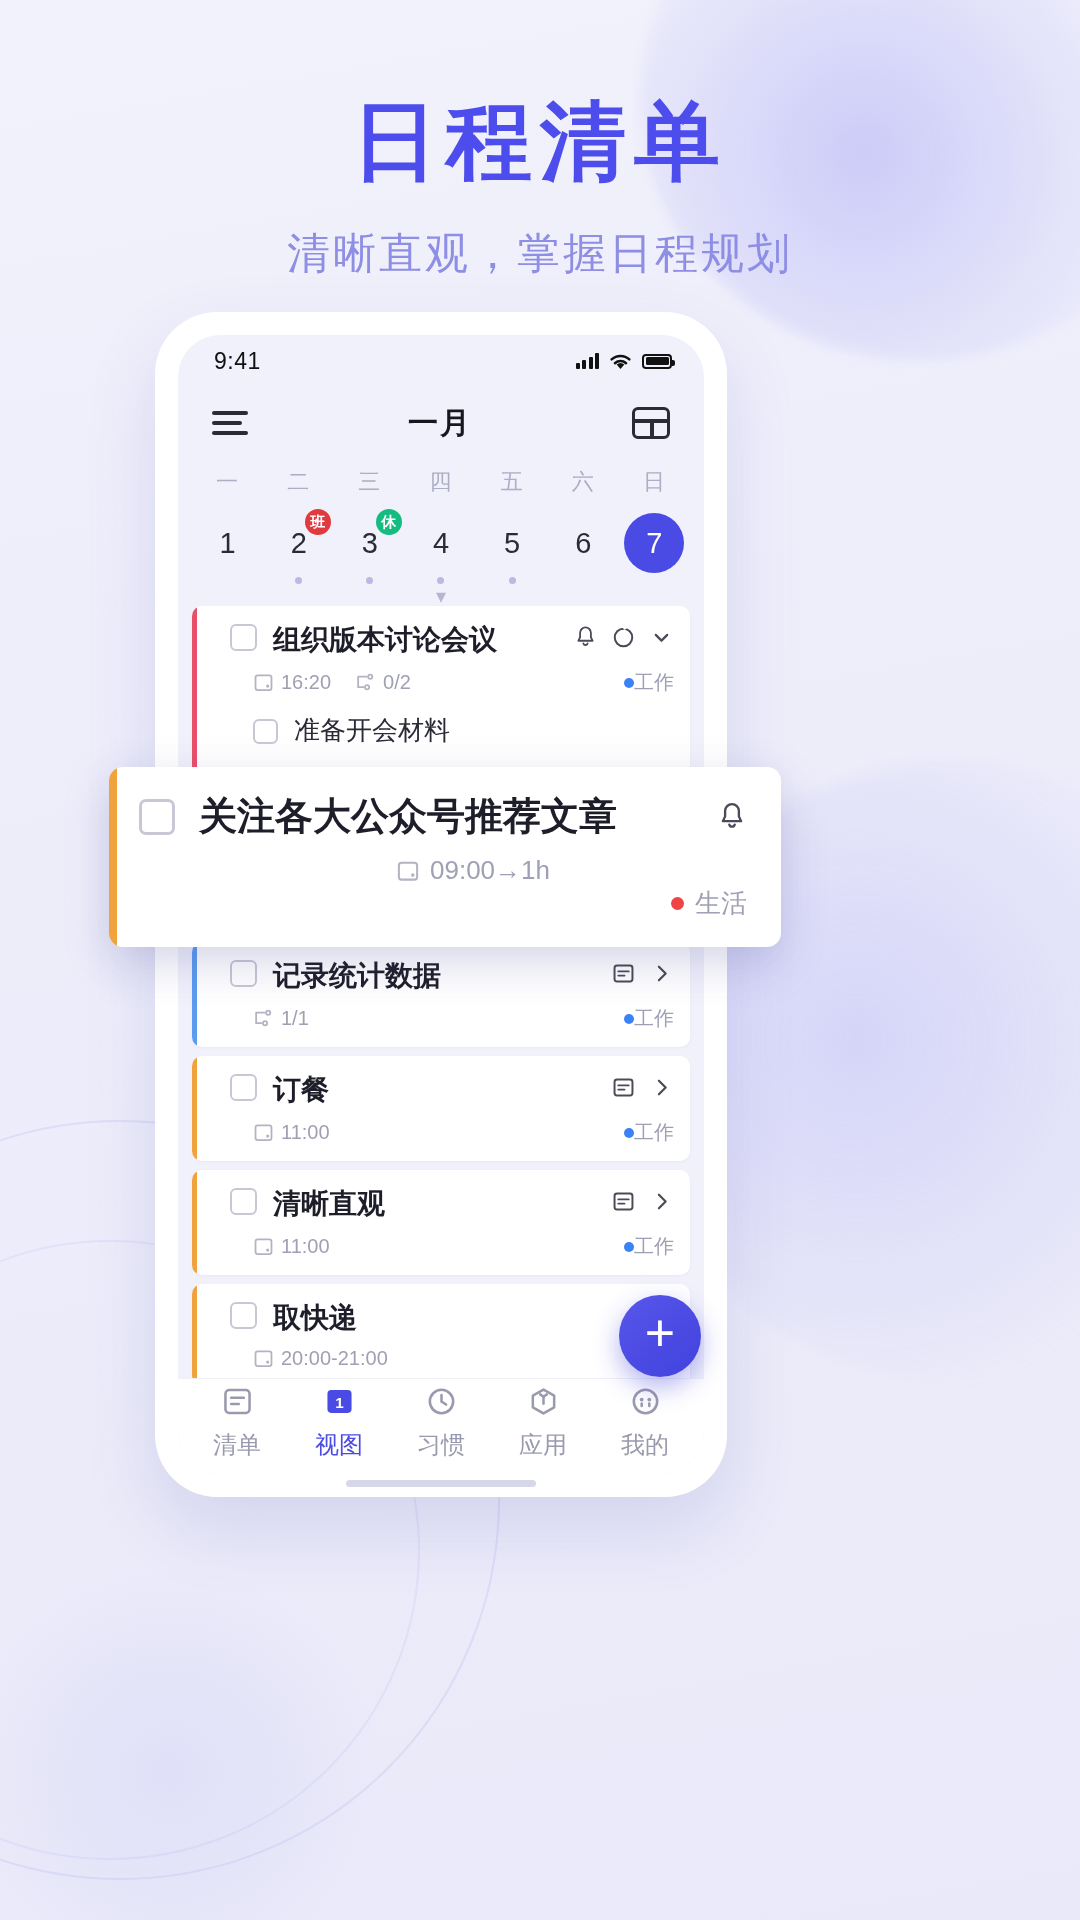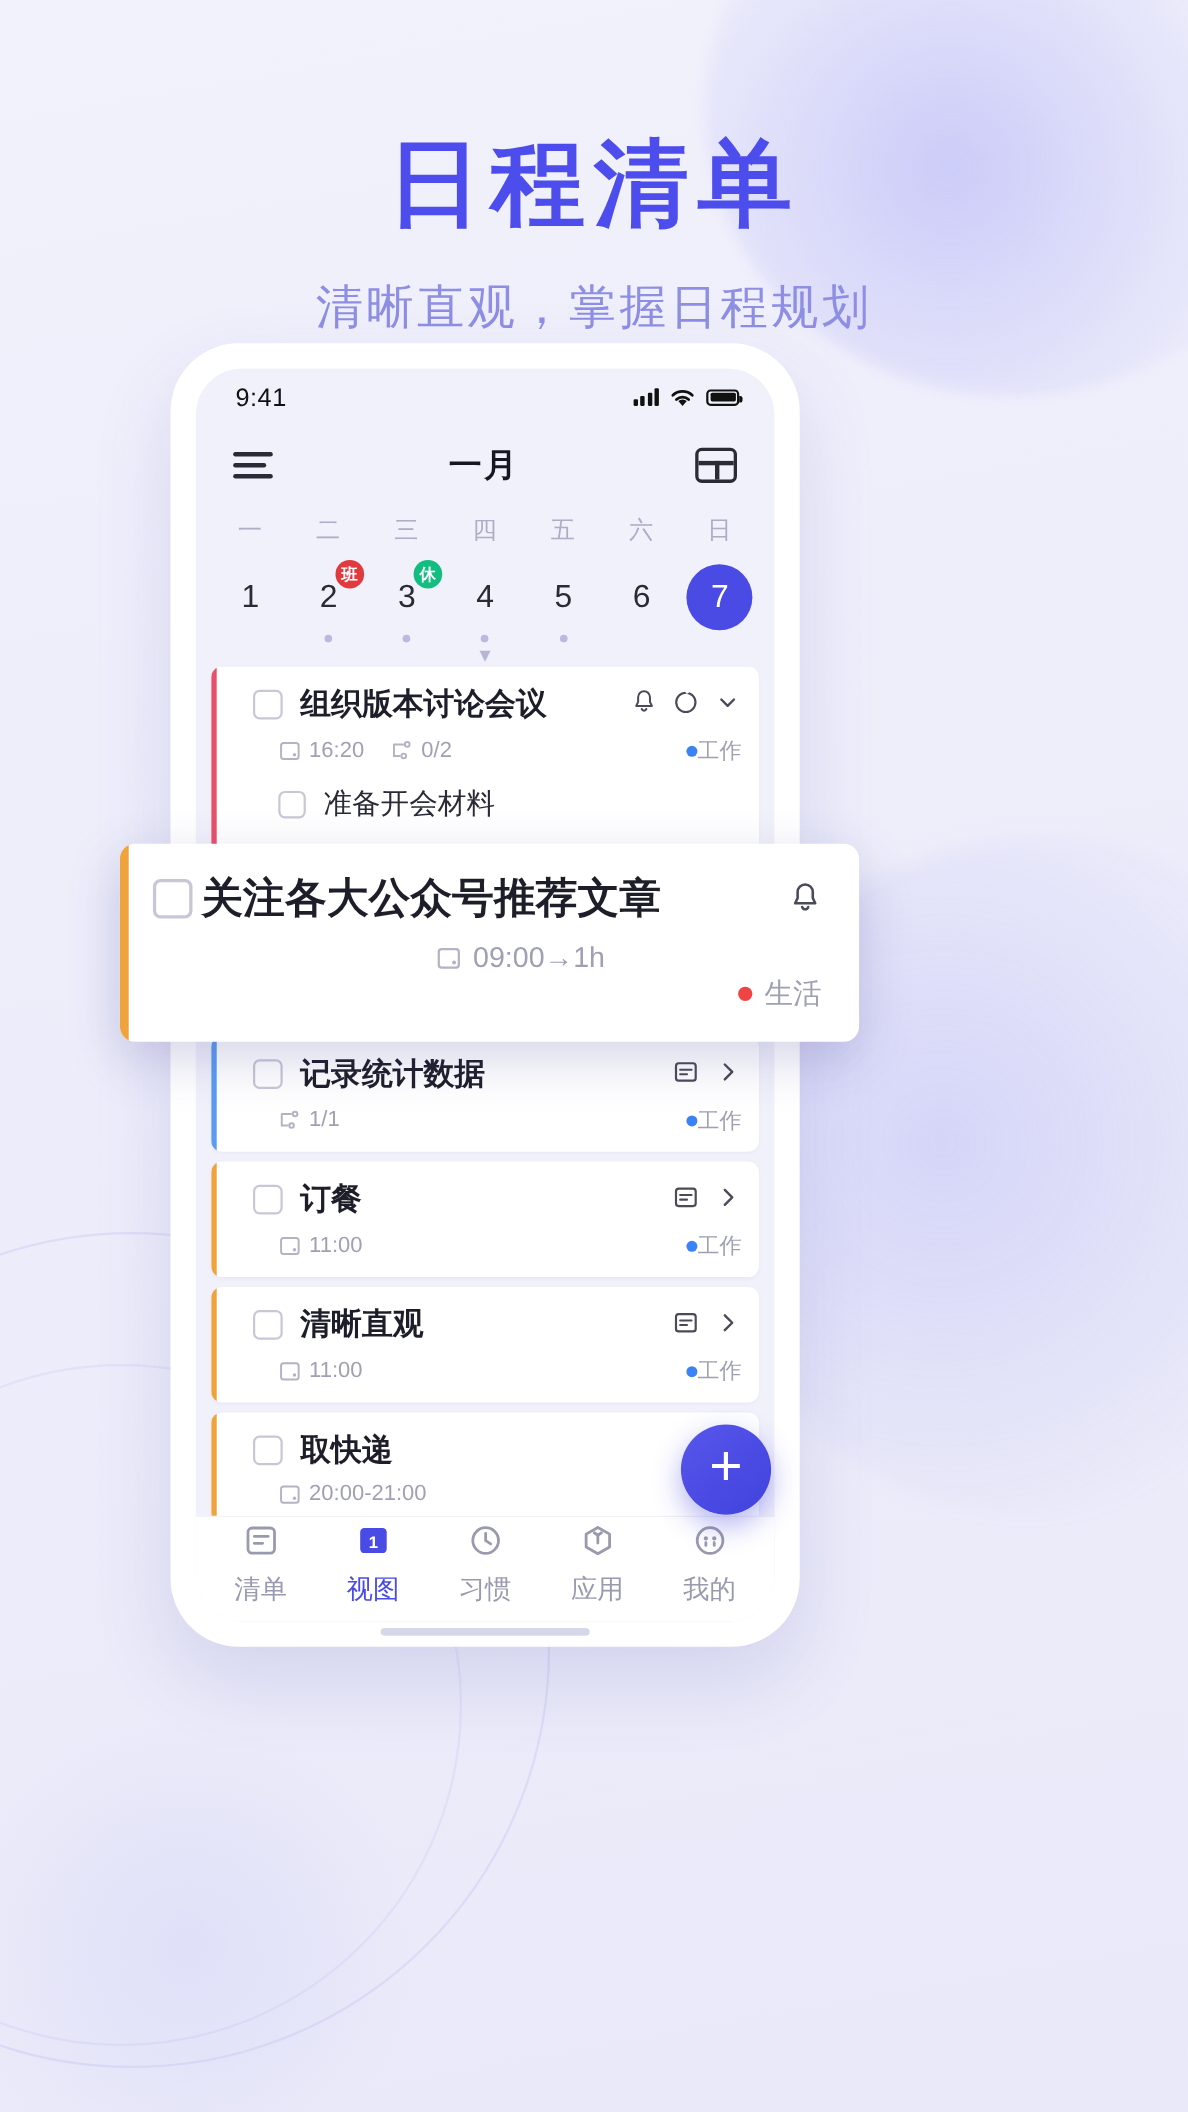--- a/index.html
+++ b/index.html
@@ -18,21 +18,21 @@
     border-radius:50%;filter:blur(8px);}
   .bg-blob-c{position:absolute;left:-260px;top:1120px;width:760px;height:760px;
     border-radius:50%;border:2px solid rgba(185,185,240,.30);}
   .bg-blob-d{position:absolute;left:-200px;top:1240px;width:620px;height:620px;
     border-radius:50%;border:2px solid rgba(185,185,240,.22);}
   .bg-blob-e{position:absolute;left:-40px;top:1560px;width:420px;height:420px;
     background:radial-gradient(circle at 50% 50%,rgba(175,175,245,.18),rgba(200,200,250,0) 70%);
     border-radius:50%;}
 
   .hero{position:absolute;top:0;left:0;width:1080px;text-align:center;z-index:5;}
-  .hero-title{margin-top:120px;font-size:86px;font-weight:bold;color:#4d4ded;letter-spacing:8px;
+  .hero-title{margin-top:94px;font-size:86px;font-weight:bold;color:#4d4ded;letter-spacing:8px;
     line-height:1.1;}
   .hero-sub{margin-top:36px;font-size:43px;color:#8e8ee4;letter-spacing:3px;}
 
   
   .phone{position:absolute;left:155px;top:312px;width:572px;height:1185px;
     background:#ffffff;border-radius:62px;z-index:10;
     box-shadow:0 30px 70px rgba(90,90,180,.16);}
   .screen{position:absolute;left:23px;top:23px;width:526px;height:1139px;
     background:#f1f1fb;border-radius:42px;overflow:hidden;display:flex;flex-direction:column;}
 
@@ -75,41 +75,41 @@
   .day-badge.work{background:#e0393e;}
   .day-badge.rest{background:#13bd80;}
   .day-dot{width:7px;height:7px;border-radius:50%;background:#b9b9e2;margin-top:4px;}
   .day-dot.hide{visibility:hidden;}
   .chev{text-align:center;color:#b6b6d4;font-size:20px;margin-top:2px;line-height:1;}
 
   .tasklist{flex:1;overflow:hidden;padding:0 14px;}
   .card{background:#fff;border-radius:10px;margin-bottom:9px;padding:16px 16px 15px 18px;
     position:relative;overflow:hidden;box-shadow:0 1px 3px rgba(80,80,150,.05);}
   .card::before{content:"";position:absolute;left:0;top:0;bottom:0;width:5px;background:var(--accent);}
-  .row1{display:flex;align-items:center;padding-left:20px;}
+  .row1{display:flex;align-items:flex-start;padding-left:20px;}
   .cbox{width:27px;height:27px;border:2.5px solid #c7c7d6;border-radius:6px;flex:none;margin-top:2px;}
   .cbox.sm{width:25px;height:25px;}
   .ttl{font-size:28px;font-weight:bold;color:#1e1e2a;margin-left:16px;flex:1;line-height:1.25;}
   .acts{display:flex;align-items:center;gap:13px;margin-left:10px;margin-top:3px;}
   .ic{width:25px;height:25px;flex:none;}
   .row2{display:flex;align-items:center;margin-top:12px;padding-left:43px;}
   .meta{display:flex;align-items:center;gap:7px;font-size:20px;color:#a0a0b4;margin-right:24px;}
   .meta .ic{width:21px;height:21px;}
   .tagwrap{margin-left:auto;display:flex;align-items:center;gap:0;font-size:20px;color:#a0a0b4;}
   .tdot{width:10px;height:10px;border-radius:50%;}
   .subrow{display:flex;align-items:center;padding:17px 0 2px 43px;}
   .subttl{font-size:26px;color:#2b2b38;margin-left:16px;}
 
   .float-card{position:absolute;left:-46px;top:455px;width:672px;background:#fff;
     border-radius:14px;padding:24px 34px 26px 30px;z-index:30;overflow:hidden;
     box-shadow:0 16px 46px rgba(70,70,150,.22);}
   .float-card::before{content:"";position:absolute;left:0;top:0;bottom:0;width:8px;background:#f0a23c;}
   .fc-r1{display:flex;align-items:center;}
   .fc-box{width:36px;height:36px;border:3px solid #c7c7d6;border-radius:7px;flex:none;}
-  .fc-ttl{font-size:38px;font-weight:bold;color:#1e1e2a;margin-left:8px;flex:1;}
+  .fc-ttl{font-size:38px;font-weight:bold;color:#1e1e2a;margin-left:24px;flex:1;}
   .fc-r2{display:flex;align-items:center;margin-top:13px;padding-left:60px;flex-direction:column;}
   .fc-meta{display:flex;align-items:center;gap:10px;font-size:26px;color:#a0a0b4;}
   .fc-tag{margin-left:auto;display:flex;align-items:center;gap:11px;font-size:26px;color:#a0a0b4;}
   .fc-tag .tdot{width:13px;height:13px;}
 
   .fab{position:absolute;right:26px;bottom:120px;width:82px;height:82px;border-radius:50%;
     background:linear-gradient(140deg,#5757ec,#4141dd);z-index:25;
     display:flex;align-items:center;justify-content:center;
     box-shadow:0 10px 26px rgba(65,65,221,.40);}
   .fab span{color:#fff;font-size:52px;line-height:1;font-weight:300;margin-top:-6px;}

